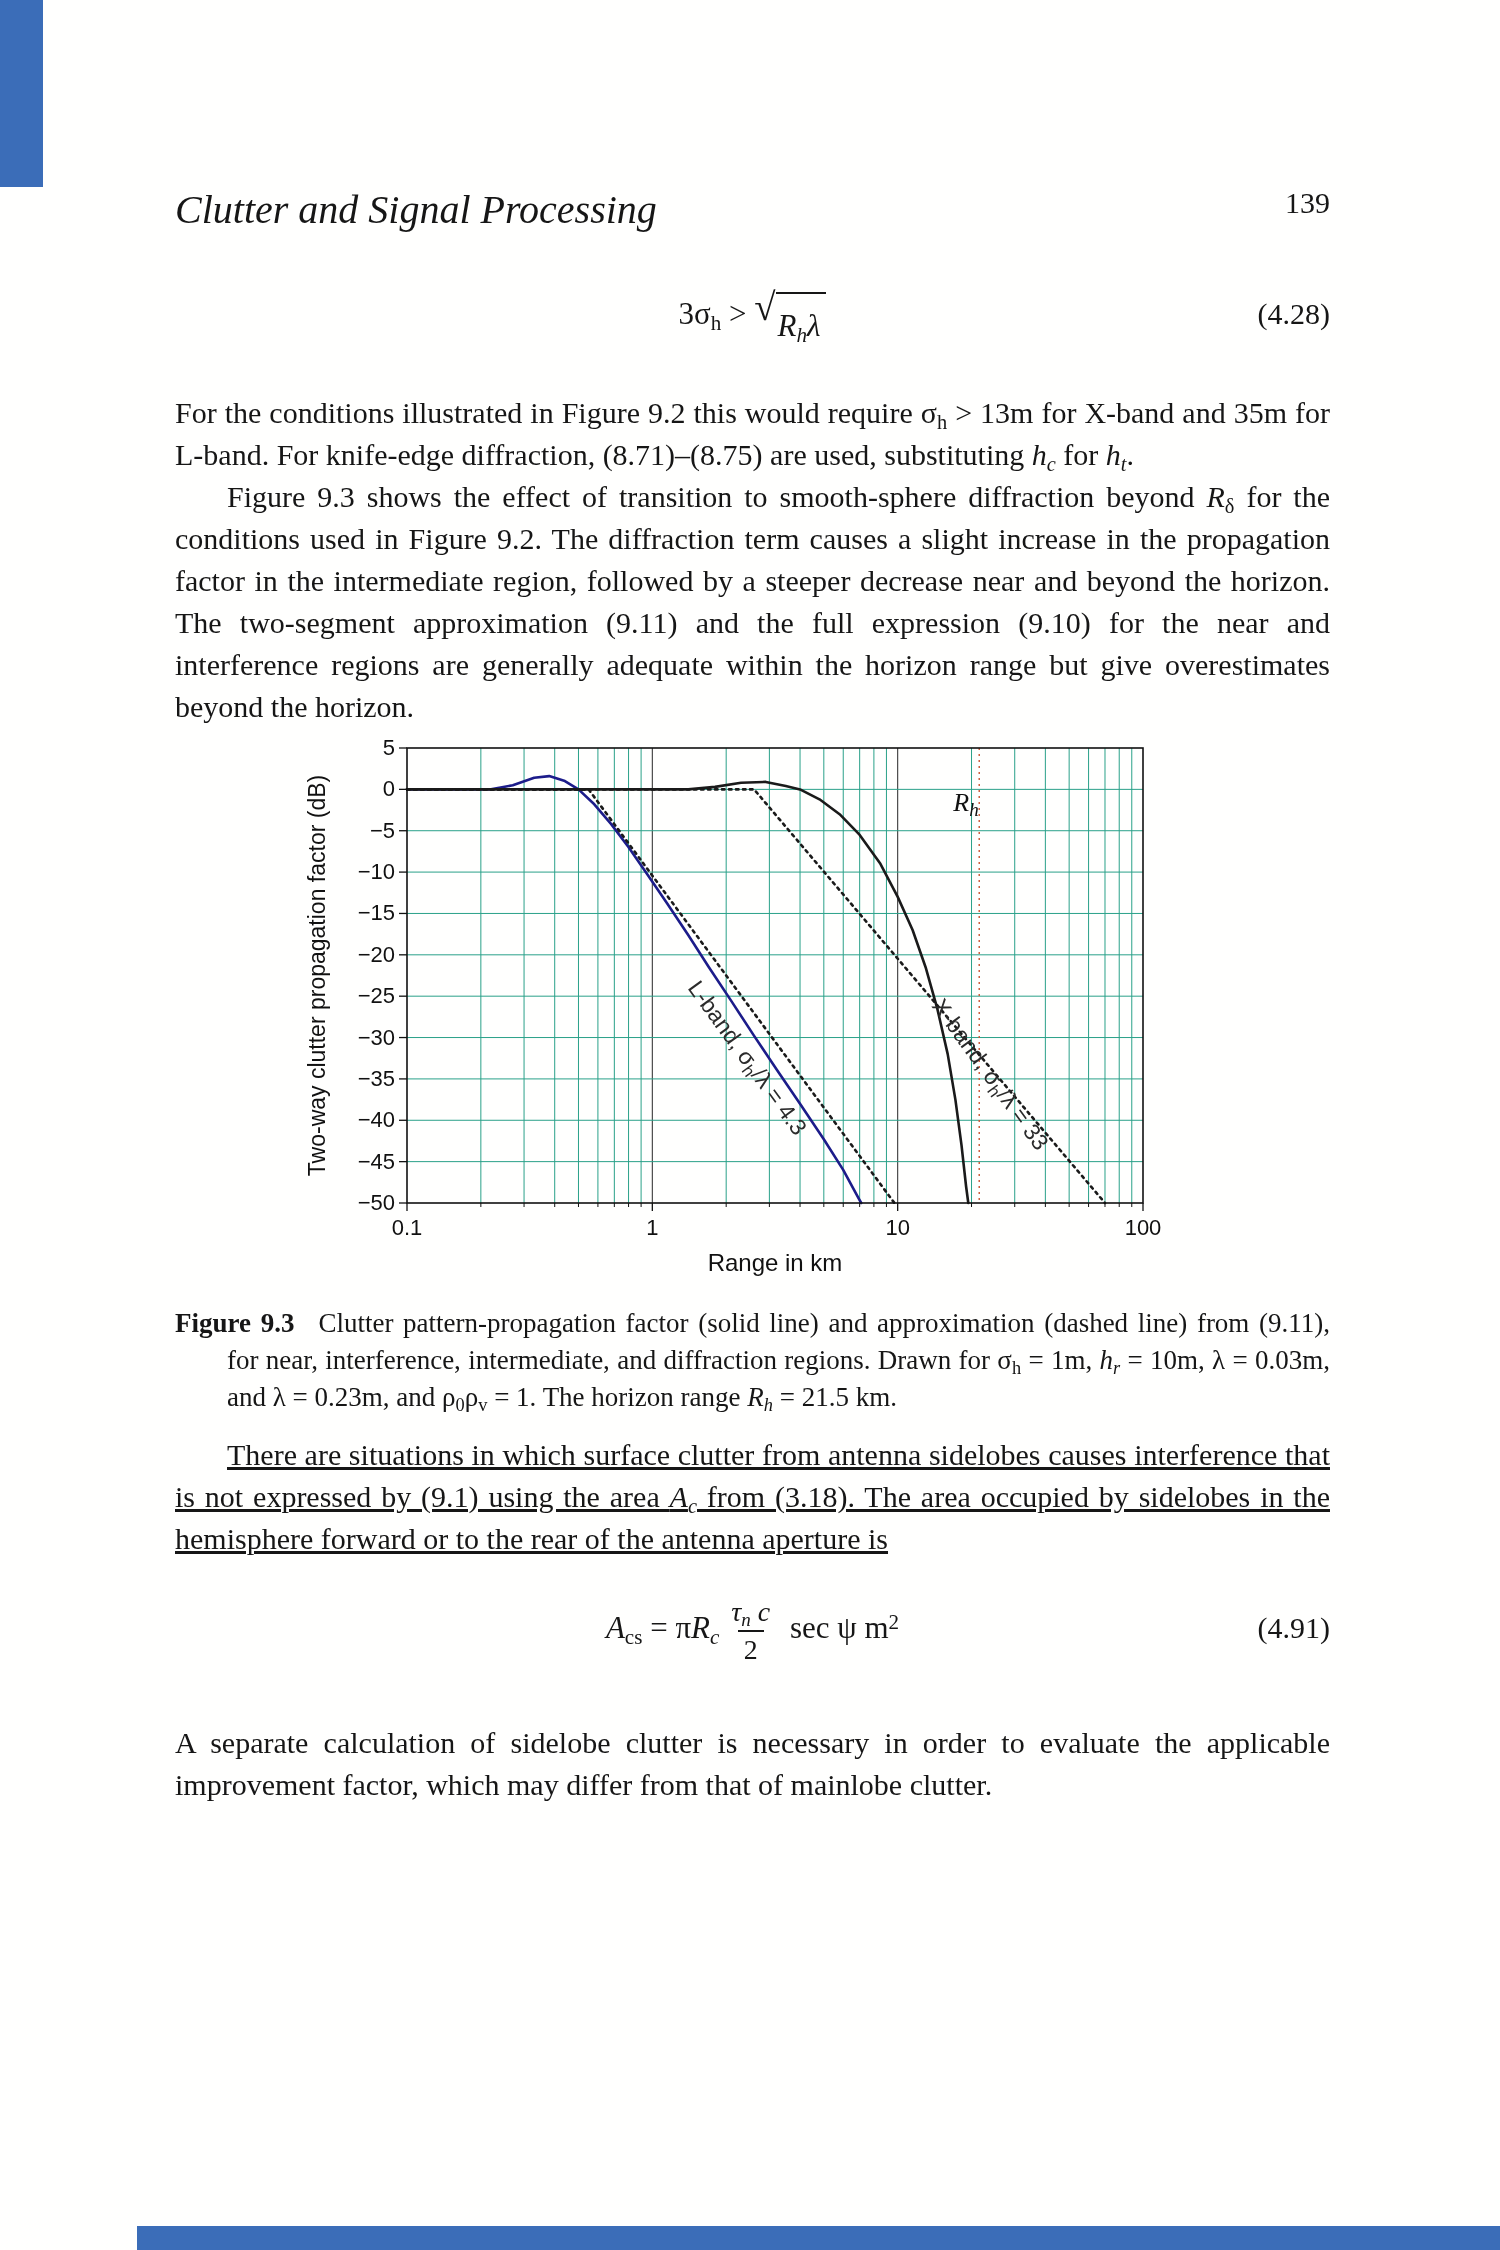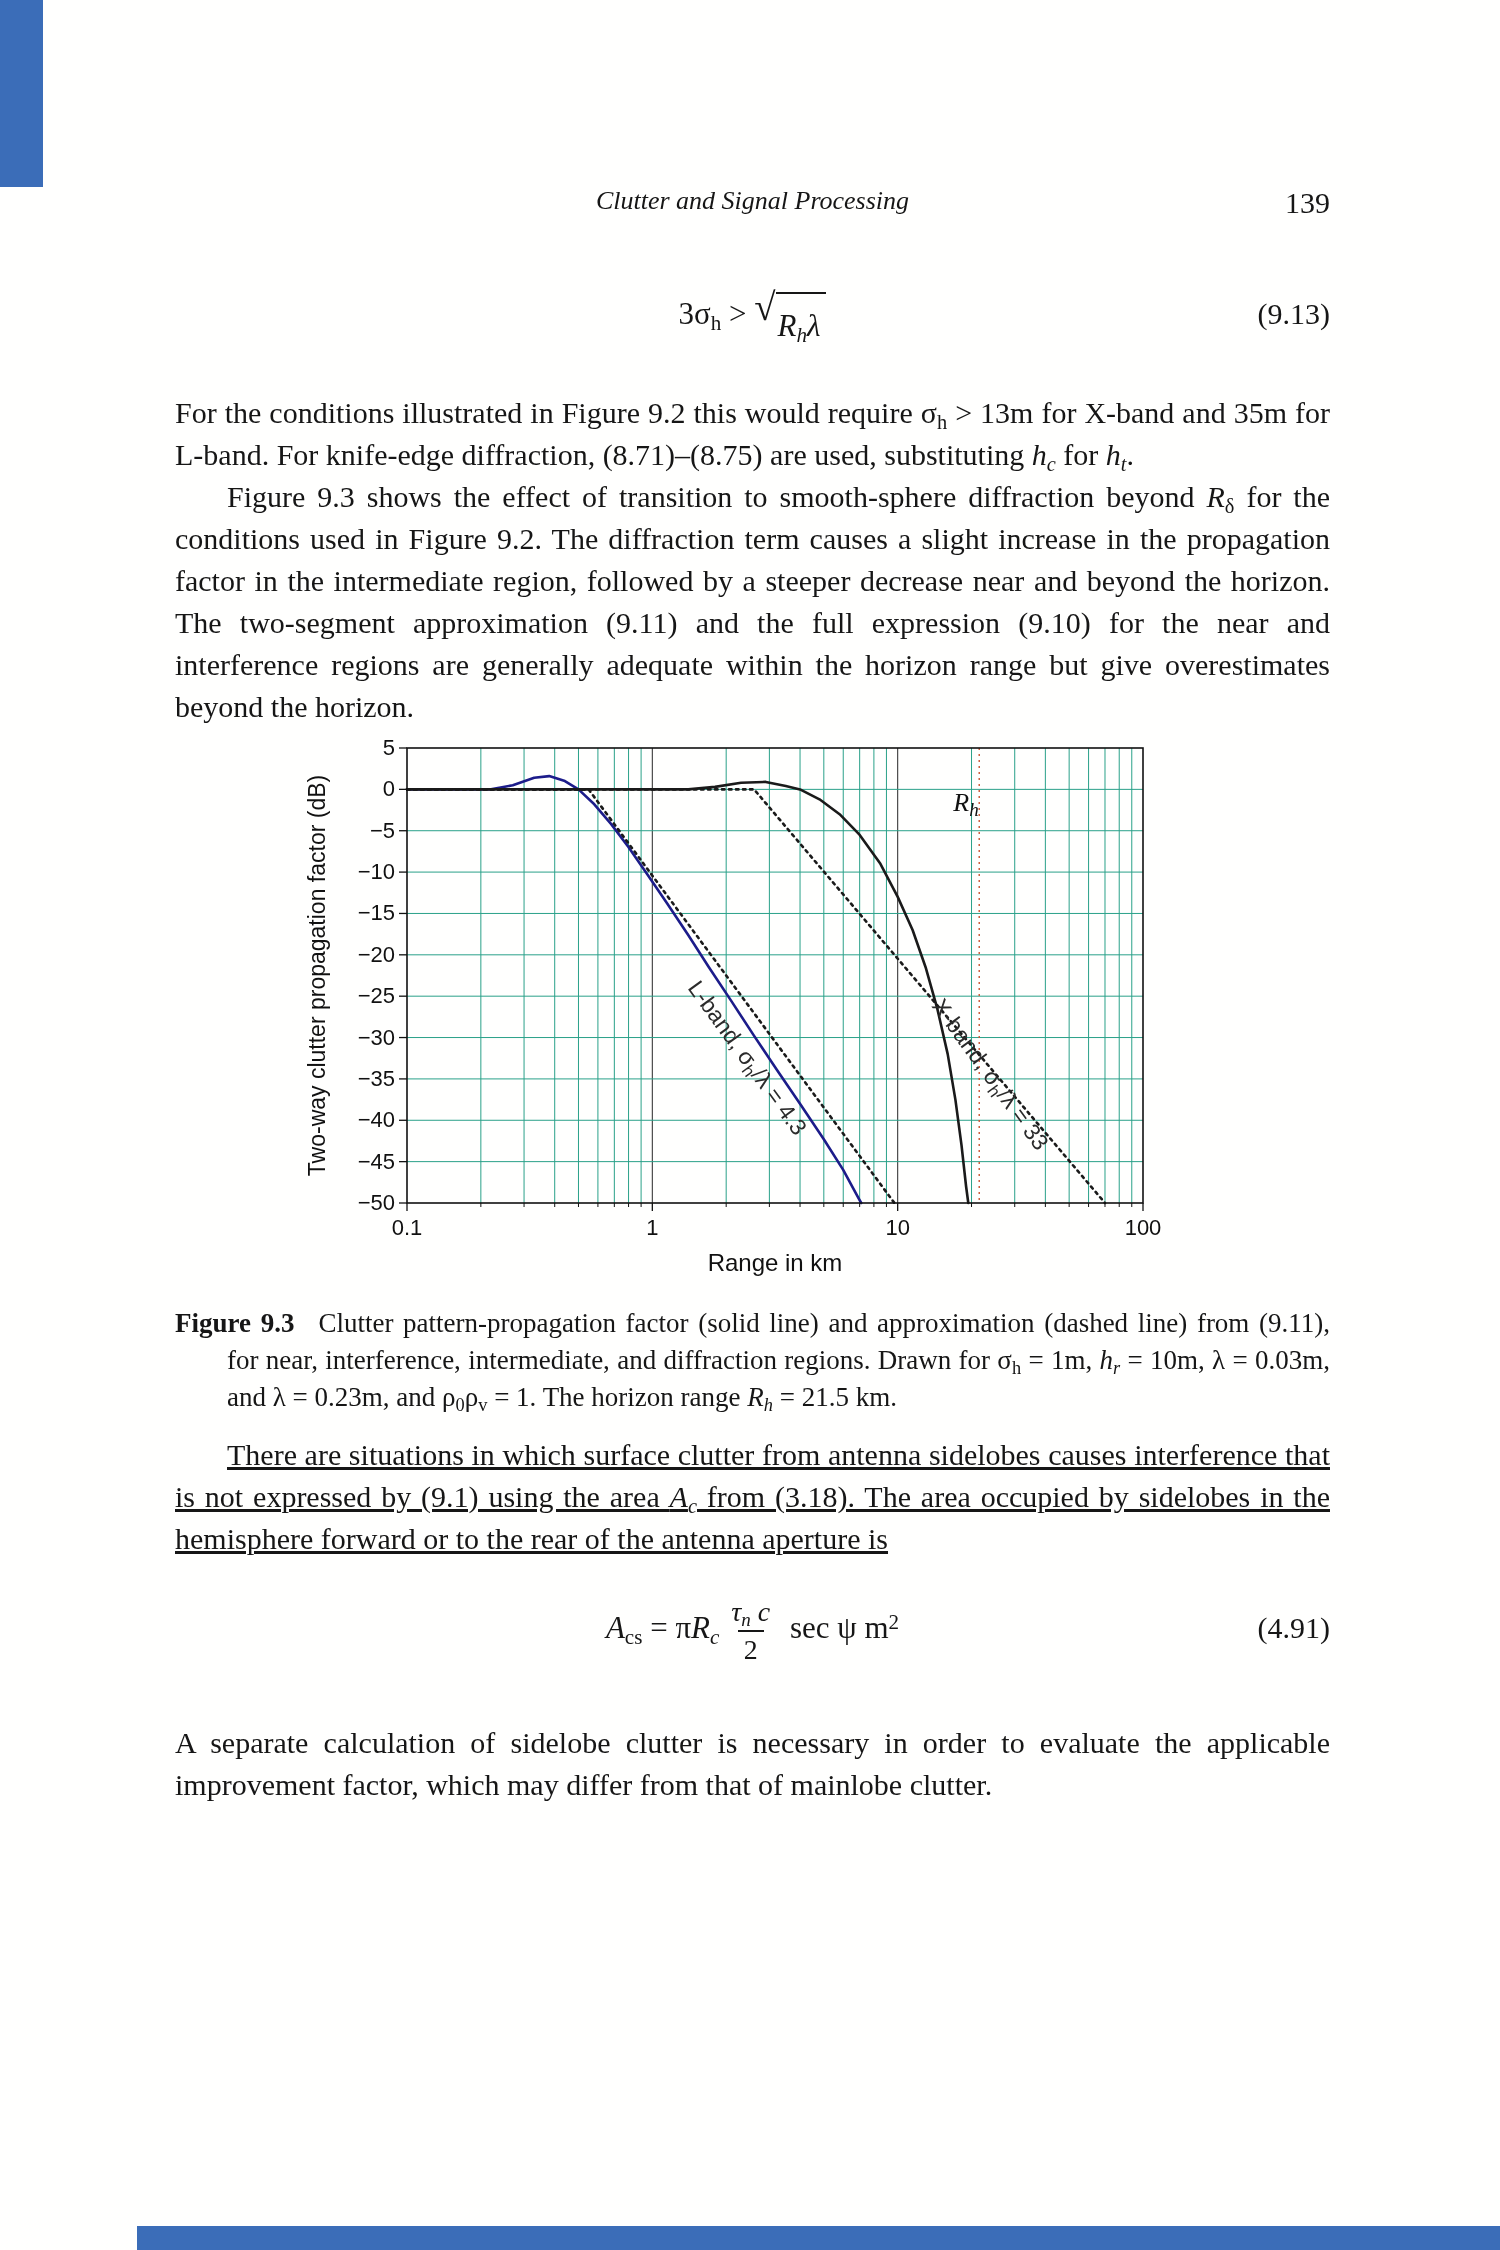--- a/index.html
+++ b/index.html
@@ -8,21 +8,21 @@
   .content{position:absolute;left:175px;top:0;width:1155px;}
   p{margin:0;}
   .body{font-size:30px;line-height:42px;text-align:justify;}
   .indent{text-indent:52px;}
   .it{font-style:italic;}
   sub,sup{font-size:0.68em;line-height:0;}
   sub{vertical-align:-0.28em;}
   sup{vertical-align:0.45em;}
 
   .runhead{position:relative;margin-top:186px;height:44px;}
-  .runhead .title{display:block;text-align:center;font-style:italic;font-size:26px;}
+  .runhead .title{display:block;text-align:left;font-style:italic;font-size:40px;}
   .runhead .pagenum{position:absolute;right:0;top:0;font-size:30px;}
 
   .eqrow{position:relative;text-align:center;}
   .eqrow .eq{font-size:31px;display:inline-block;}
   .eqrow .eqnum{position:absolute;right:0;top:50%;transform:translateY(-50%);font-size:30px;}
   .eq913{margin-top:52px;height:64px;line-height:64px;}
   .eq914{margin-top:16px;height:104px;line-height:104px;}
 
   .sqrt{display:inline-flex;align-items:flex-start;vertical-align:baseline;}
   .sqrt .sign{font-size:1.25em;line-height:1;transform:translateY(-4px);}
@@ -59,21 +59,21 @@
     <div class="runhead">
       <span class="title">Clutter and Signal Processing</span>
       <span class="pagenum">139</span>
     </div>
 
     <div class="eqrow eq913">
       <span class="eq"><span>3σ</span><sub>h</sub><span> &gt; </span><span class="sqrt">
             <span class="sign">√</span>
             <span class="rd"><span class="it">R</span><sub class="it">h</sub><span class="it">λ</span></span>
           </span></span>
-      <span class="eqnum">(9.13)</span>
+      <span class="eqnum">(4.28)</span>
     </div>
 
     <p class="body p1"><span>For the conditions illustrated in Figure 9.2 this would require </span><span>σ</span><sub>h</sub><span> &gt; 13m for X-band and 35m for L-band. For knife-edge diffraction, (8.71)–(8.75) are used, substituting </span><span class="it">h</span><sub class="it">c</sub><span> for </span><span class="it">h</span><sub class="it">t</sub><span>.</span></p>
 
     <p class="body indent"><span>Figure 9.3 shows the effect of transition to smooth-sphere diffraction beyond </span><span class="it">R</span><sub>δ</sub><span> for the conditions used in Figure 9.2. The diffraction term causes a slight increase in the propagation factor in the intermediate region, followed by a steeper decrease near and beyond the horizon. The two-segment approximation (9.11) and the full expression (9.10) for the near and interference regions are generally adequate within the horizon range but give overestimates beyond the horizon.</span></p>
 
     <div class="figure">
       <svg viewBox="0 0 1160 545" width="1160" height="545" xmlns="http://www.w3.org/2000/svg">
           <g>
             <line x1="305.8526922695634" x2="305.8526922695634" y1="8" y2="463" stroke="#2aa189" stroke-width="1"></line>

